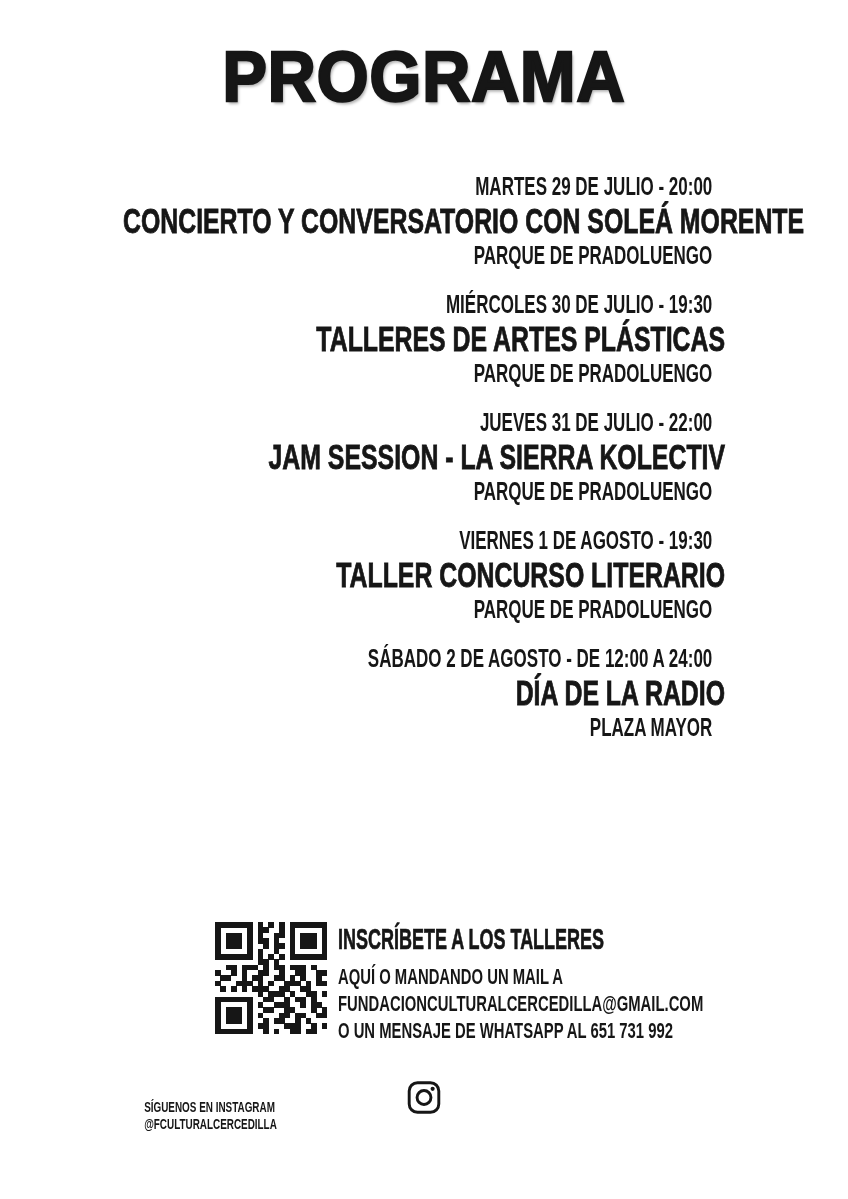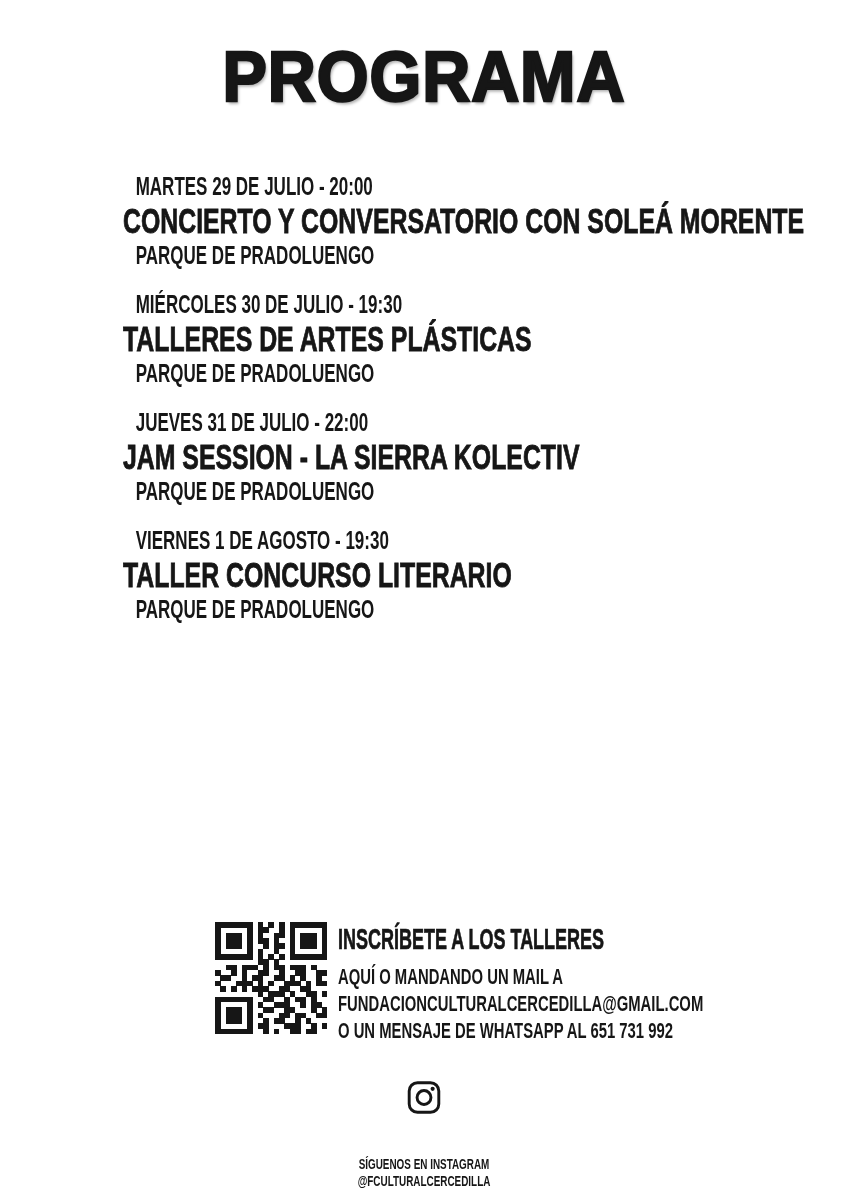--- a/index.html
+++ b/index.html
@@ -23,21 +23,21 @@
     font-weight: bold;
     letter-spacing: 1px;
     -webkit-text-stroke: 2.5px currentColor;
     text-shadow: 0 0 2px rgba(0,0,0,0.35), 2px 3px 3px rgba(0,0,0,0.30);
     transform: scaleX(0.95);
   }
   
   .events {
     position: absolute;
     top: 173px; left: 0; right: 0;
-    text-align: left;
+    text-align: right;
   }
   .event { margin-bottom: 22px; }
   .event-date, .event-venue {
     font-size: 25px;
     line-height: 27px;
     font-weight: bold;
     transform: scaleX(0.68);
     transform-origin: 50% 50%;
     white-space: nowrap;
   }
@@ -83,22 +83,22 @@
   }
   
   .instagram {
     position: absolute;
     left: 50%; top: 1079px;
     transform: translateX(-50%);
     width: 37px; height: 37px;
   }
   .social-text {
     position: absolute;
-    top: 1155px; left: 0; right: 0;
-    text-align: center;
+    top: 1098px; left: 0; right: 0;
+    text-align: left;
   }
   .social-line {
     font-size: 15px;
     line-height: 17px;
     font-weight: bold;
     transform: scaleX(0.66);
     transform-origin: 50% 50%;
     white-space: nowrap;
   }
 </style>
@@ -122,20 +122,25 @@
     </div>
     <div class="event">
       <div class="event-date">JUEVES 31 DE JULIO - 22:00</div>
       <div class="event-title">JAM SESSION - LA SIERRA KOLECTIV</div>
       <div class="event-venue">PARQUE DE PRADOLUENGO</div>
     </div>
     <div class="event">
       <div class="event-date">VIERNES 1 DE AGOSTO - 19:30</div>
       <div class="event-title">TALLER CONCURSO LITERARIO</div>
       <div class="event-venue">PARQUE DE PRADOLUENGO</div>
+    </div>
+    <div class="event">
+      <div class="event-date">SÁBADO 2 DE AGOSTO - DE 12:00 A 24:00</div>
+      <div class="event-title">DÍA DE LA RADIO</div>
+      <div class="event-venue">PLAZA MAYOR</div>
     </div>
   </div>
 
   <svg class="qr" viewBox="0 0 21 21" xmlns="http://www.w3.org/2000/svg">
       <rect x="0" y="0" width="1.04" height="1.04"></rect>
       <rect x="1" y="0" width="1.04" height="1.04"></rect>
       <rect x="2" y="0" width="1.04" height="1.04"></rect>
       <rect x="3" y="0" width="1.04" height="1.04"></rect>
       <rect x="4" y="0" width="1.04" height="1.04"></rect>
       <rect x="5" y="0" width="1.04" height="1.04"></rect>

